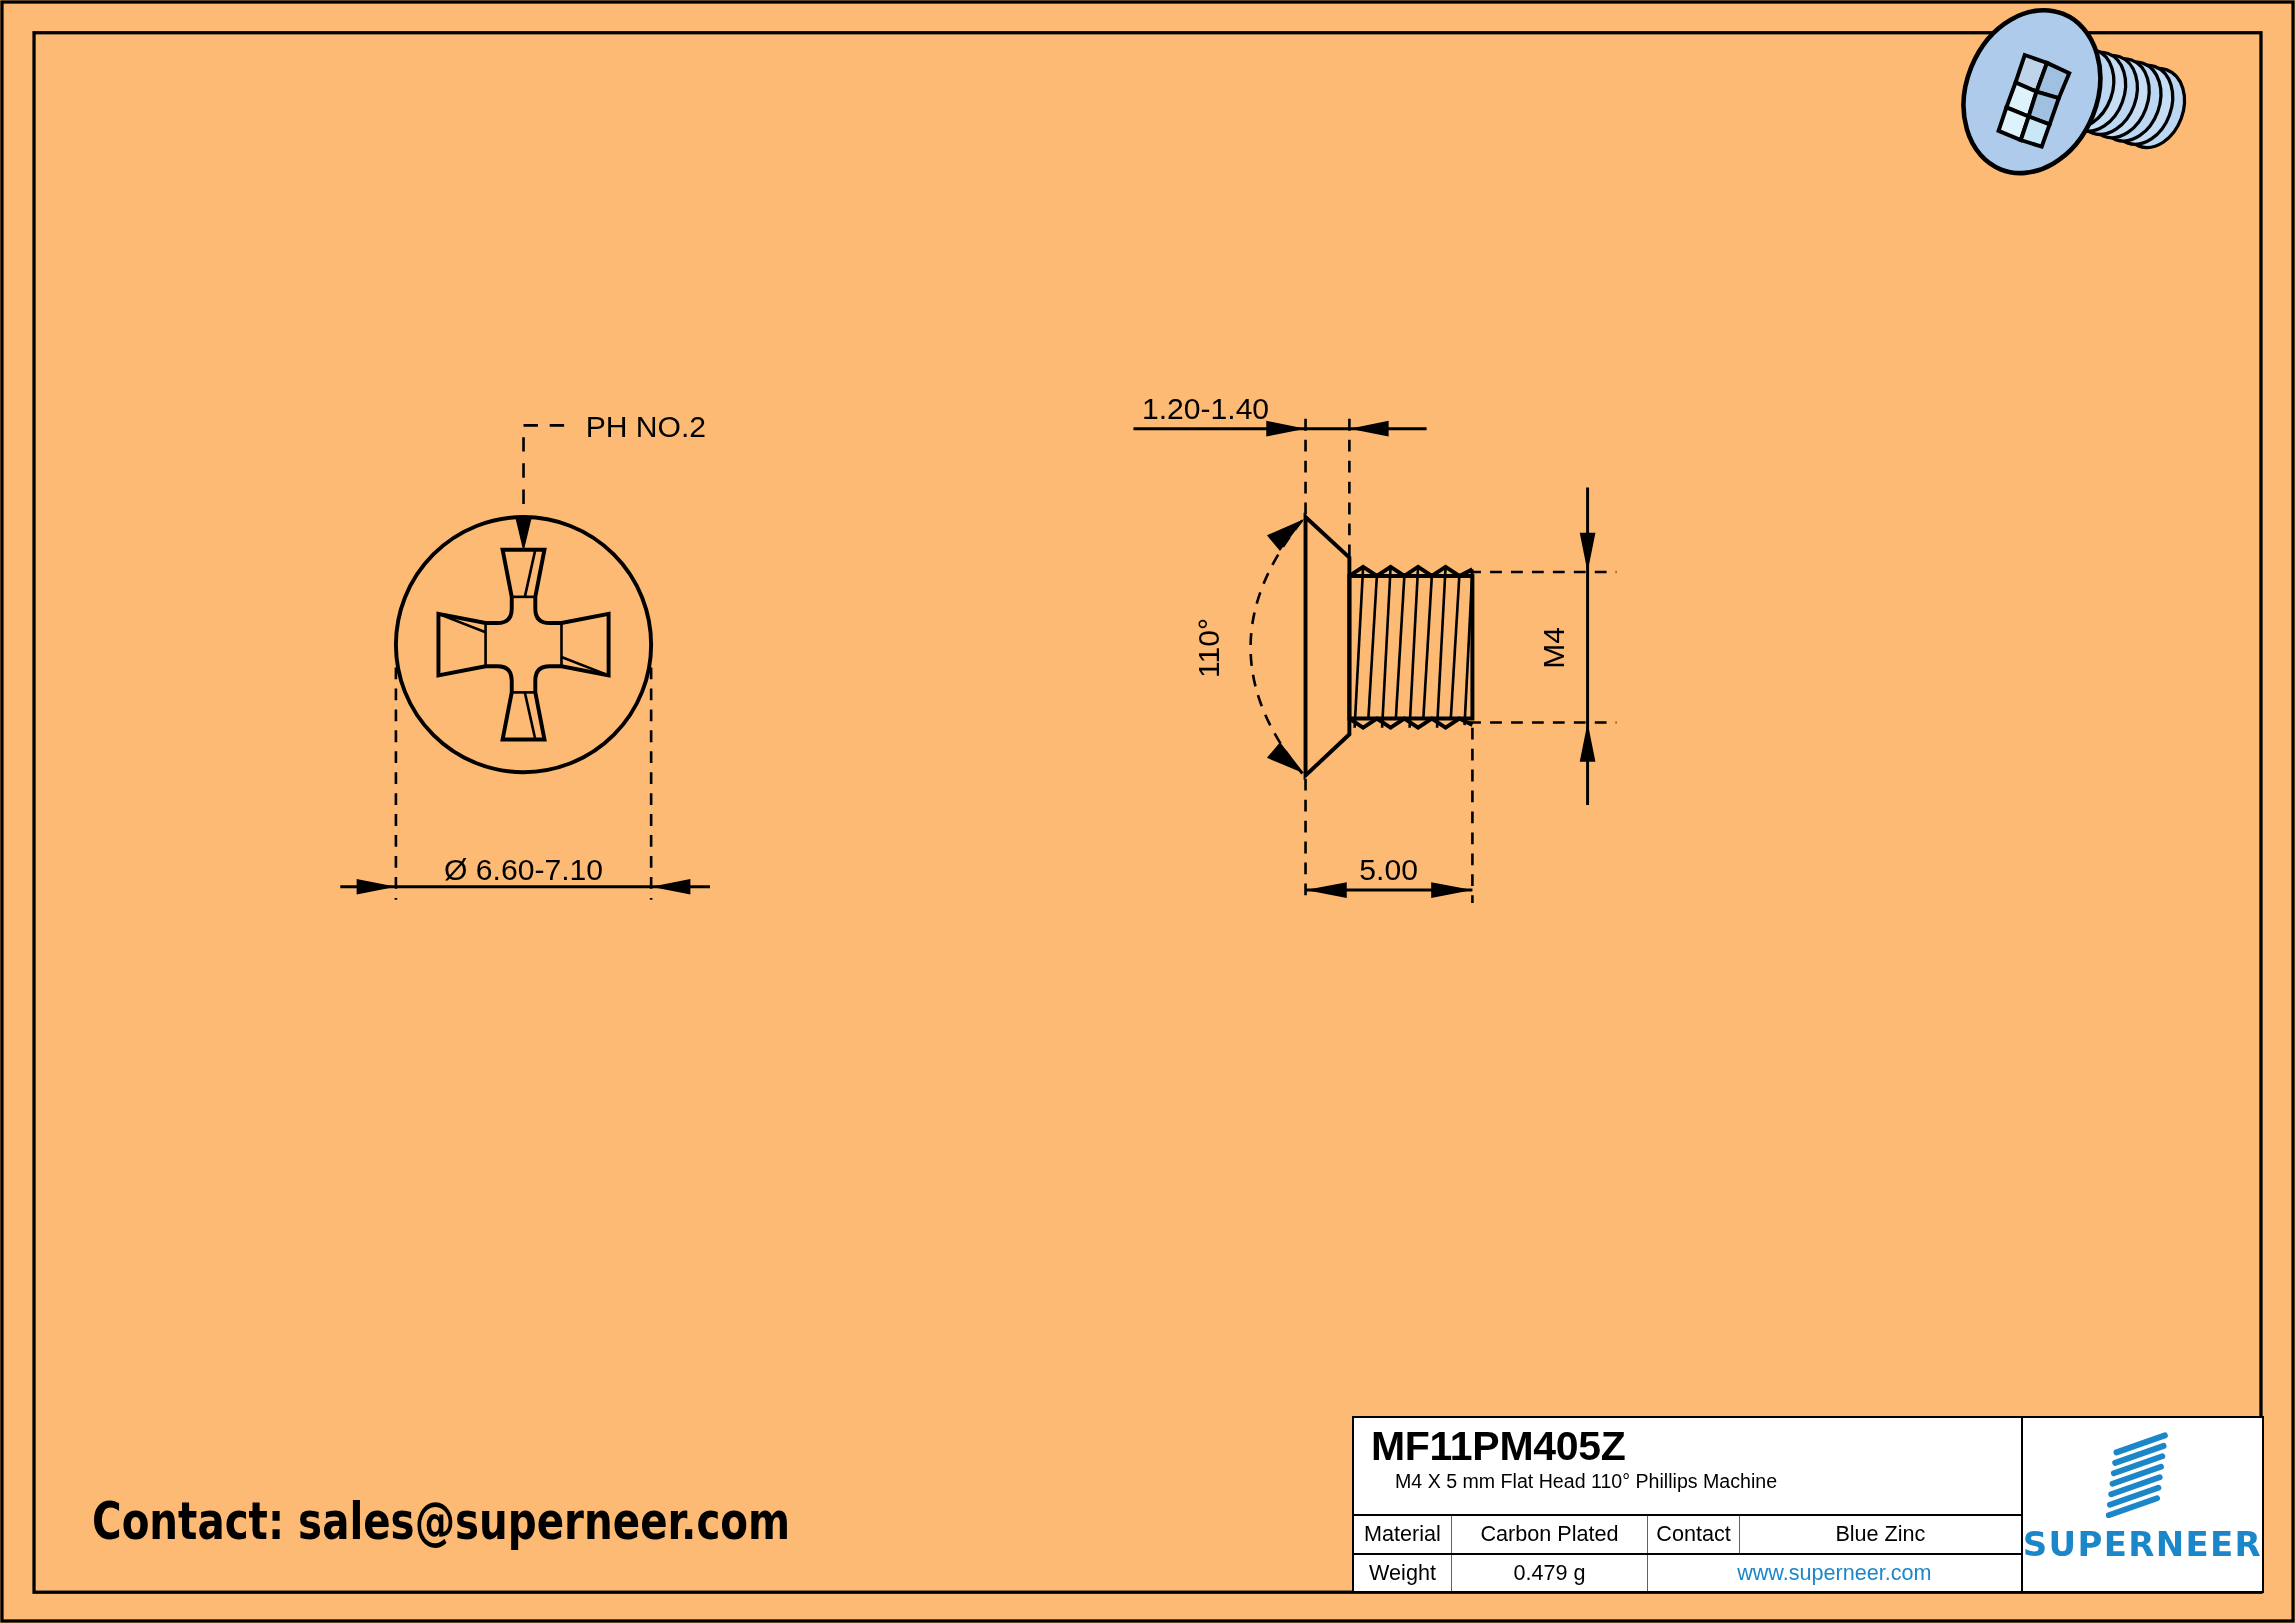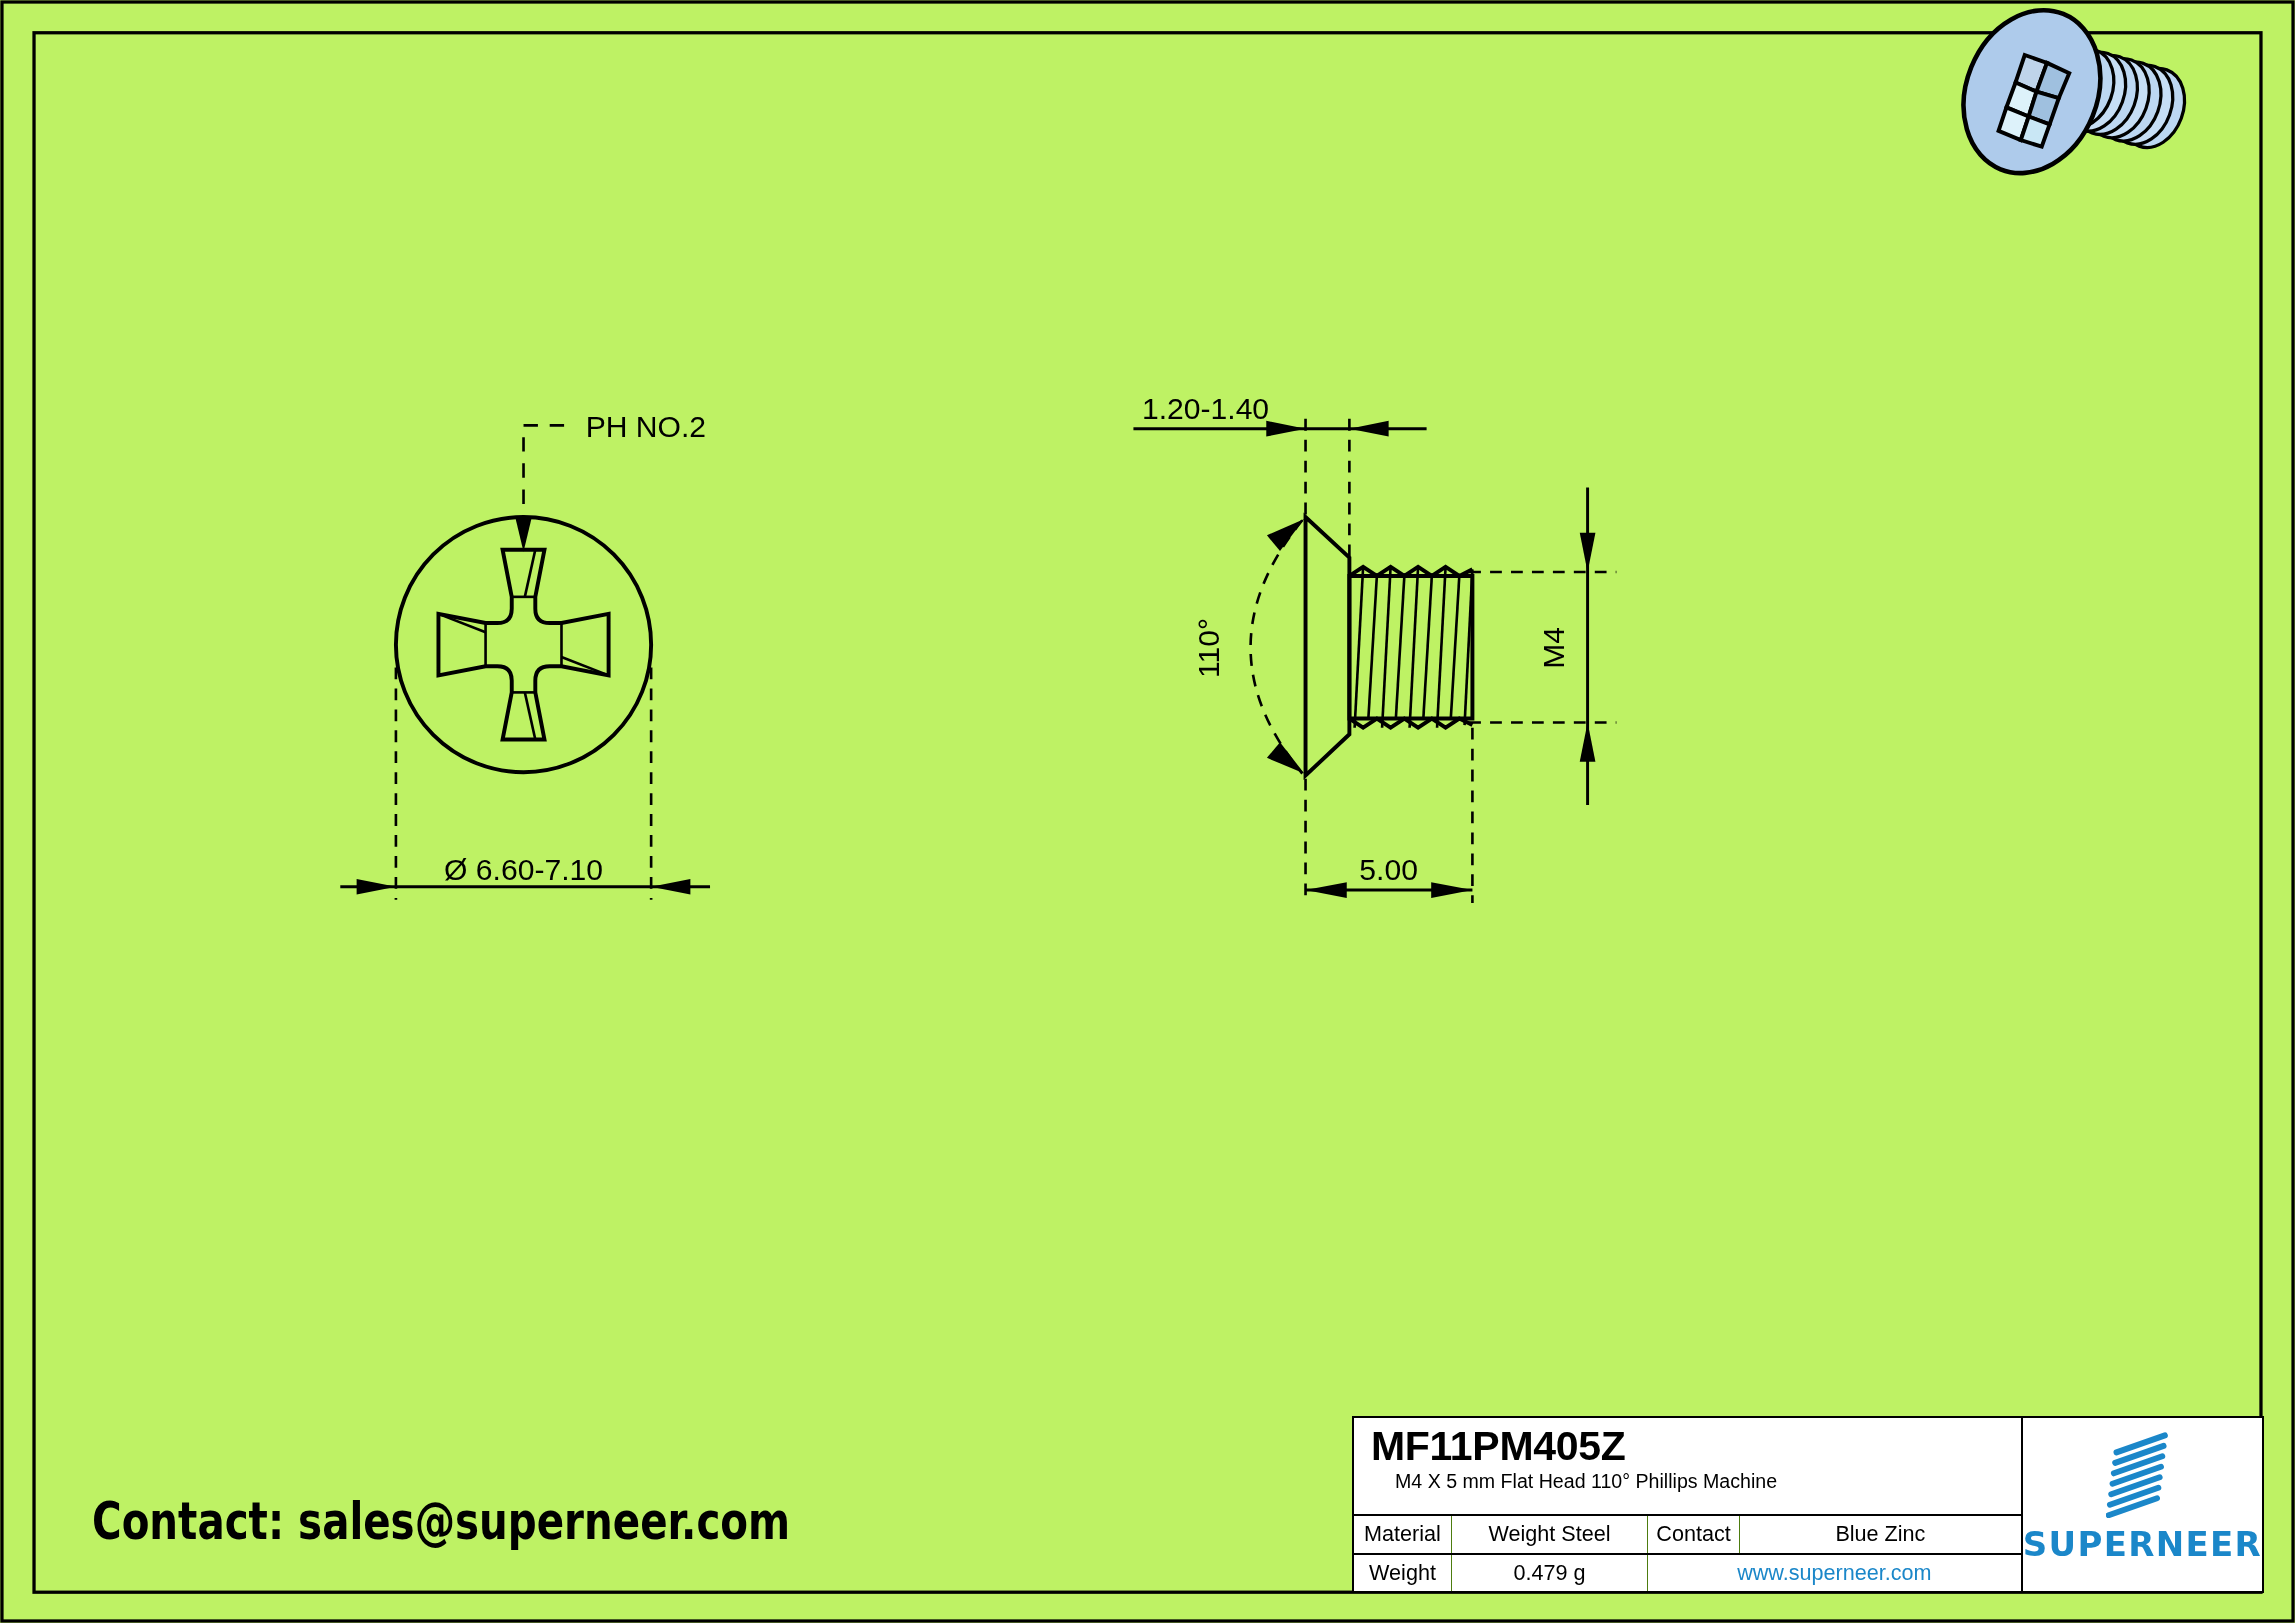--- a/index.html
+++ b/index.html
@@ -7,21 +7,21 @@
     padding: 0;
     background: #ffffff;
   }
   body {
     font-family: "Liberation Sans", sans-serif;
   }
   #sheet {
     position: relative;
     width: 2295px;
     height: 1623px;
-    background: #bef264;
+    background: #fdba74;
     overflow: hidden;
   }
   #sheet svg.layer {
     position: absolute;
     left: 0;
     top: 0;
     width: 2295px;
     height: 1623px;
   }
   .dimtext {
@@ -337,21 +337,21 @@
 
     <div id="tb-left">
 
       <div id="tb-desc">
         <div id="tb-partno">MF11PM405Z</div>
         <div class="tb-descline">M4 X 5 mm  Flat Head 110° Phillips Machine</div>
       </div>
 
       <div class="tb-row top">
         <div class="tb-cell w-label">Material</div>
-        <div class="tb-cell w-value">Weight Steel</div>
+        <div class="tb-cell w-value">Carbon Plated</div>
         <div class="tb-cell w-finlabel">Contact</div>
         <div class="tb-cell w-finvalue last">Blue Zinc</div>
       </div>
 
       <div class="tb-row">
         <div class="tb-cell w-label">Weight</div>
         <div class="tb-cell w-value">0.479 g</div>
         <div class="tb-cell w-weburl last">www.superneer.com</div>
       </div>
     </div>

